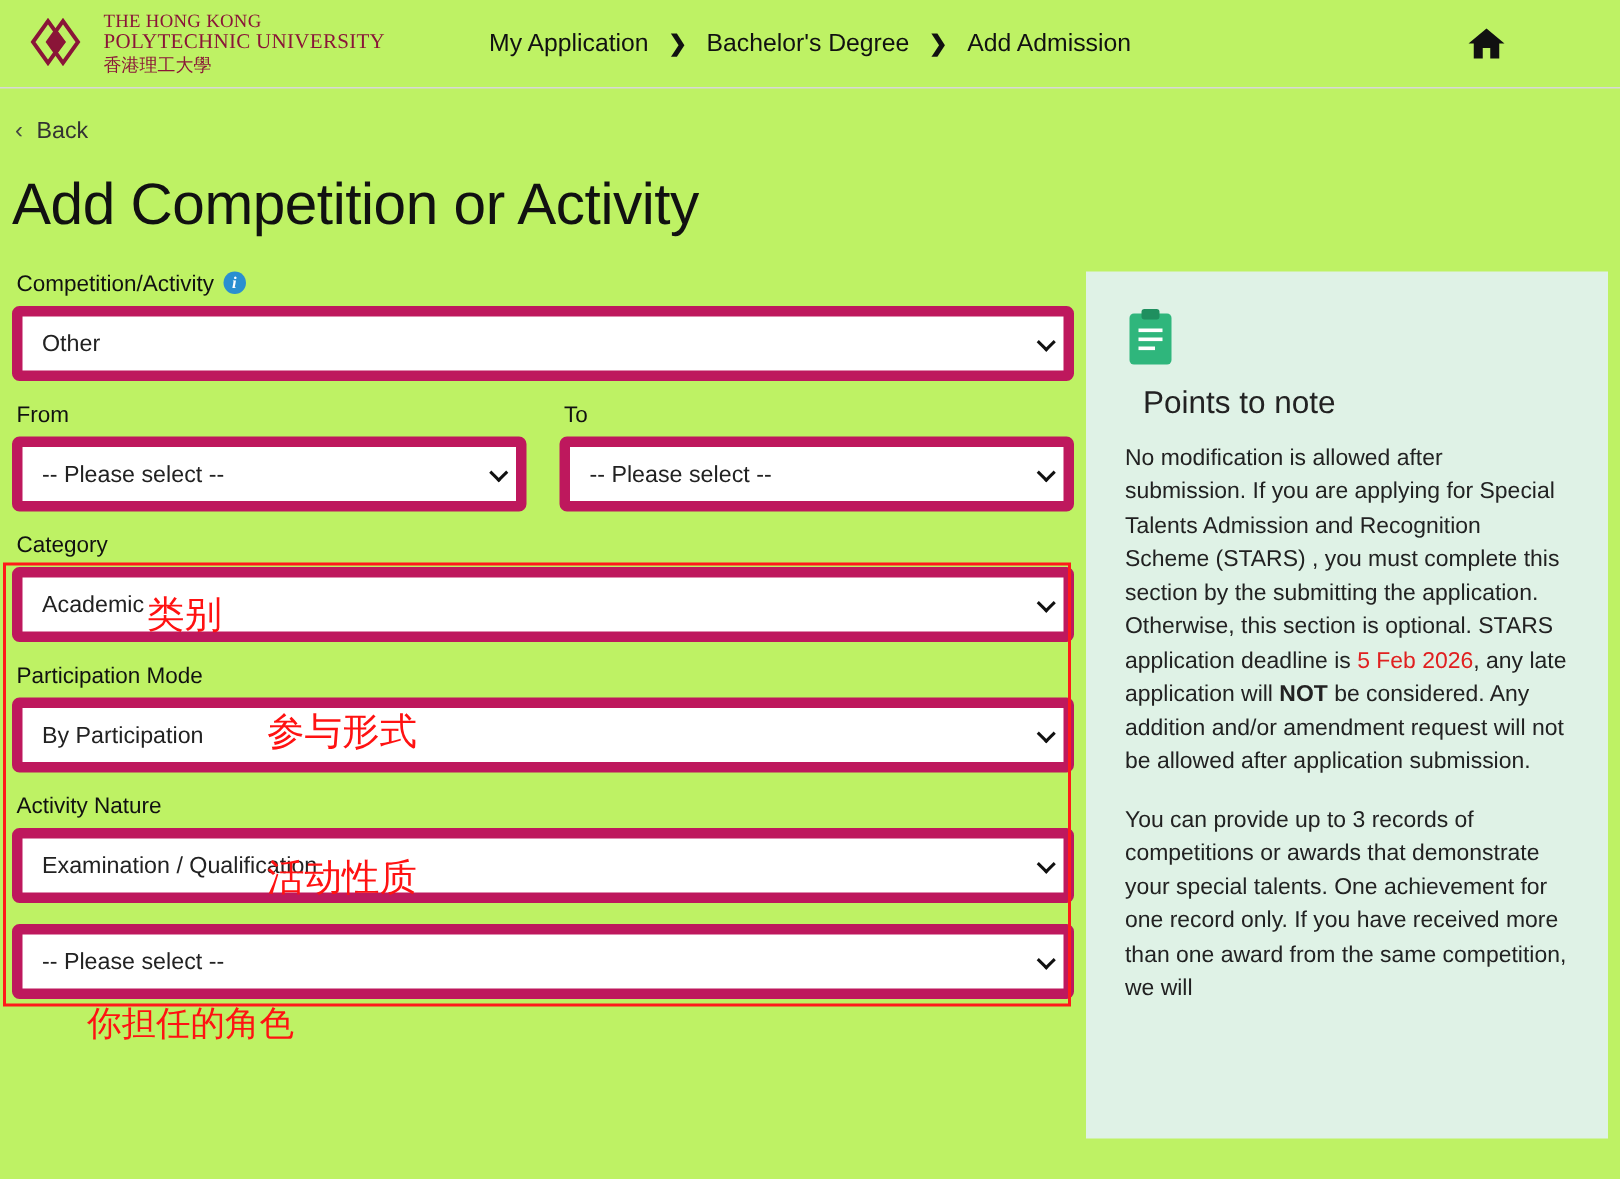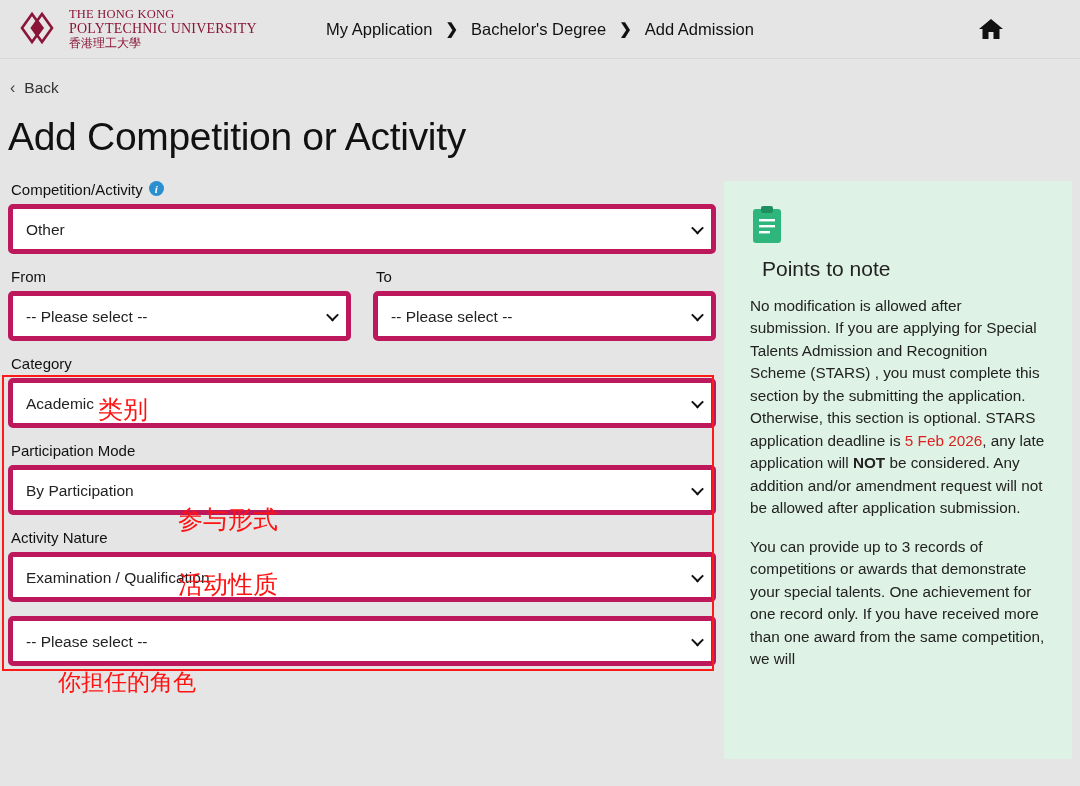--- a/index.html
+++ b/index.html
@@ -3,21 +3,21 @@
 <meta charset="utf-8">
 <style>
   * { box-sizing: border-box; }
   html, body {
     margin: 0; padding: 0;
     width: 1080px; height: 786px;
     background: #ffffff;
     font-family: "Liberation Sans", sans-serif;
     overflow: hidden;
   }
-  .page { position: relative; width: 1080px; height: 786px; background: #e5e5e5; }
+  .page { position: relative; width: 1080px; height: 786px; background: #bef264; }
 
   
   .header {
     height: 59px;
     border-bottom: 1px solid #d8d8d8;
     display: flex;
     align-items: center;
     padding: 0 18px;
     position: relative;
   }
@@ -93,21 +93,21 @@
     width: 15px; height: 15px; border-radius: 50%;
     background: #2a8fd0; color: #fff; font-size: 11px;
     display: inline-flex; align-items: center; justify-content: center;
     font-family: "Liberation Serif", serif; font-style: italic; font-weight: bold;
     cursor: pointer;
   }
   .select-wrap { position: relative; margin-bottom: 14px; }
   select.sel {
     width: 100%;
     height: 50px;
-    border: 5px solid #be185d;
+    border: 7px solid #be185d;
     border-radius: 5px;
     background: #fff;
     font-size: 15.5px;
     color: #222;
     padding: 0 34px 0 13px;
     appearance: none;
     -webkit-appearance: none;
     font-family: "Liberation Sans", sans-serif;
     cursor: pointer;
   }
@@ -275,21 +275,21 @@
 
       <div class="select-wrap">
         <select class="sel">
           <option>-- Please select --</option>
         </select>
         <span class="chev"></span>
       </div>
 
       <div class="redbox"></div>
       <div class="cn-note" style="left:98px; top:212px;">类别</div>
-      <div class="cn-note" style="left:178px; top:290px;margin-top:32px;">参与形式</div>
+      <div class="cn-note" style="left:178px; top:290px;">参与形式</div>
       <div class="cn-note" style="left:178px; top:387px;">活动性质</div>
       <div class="cn-note" style="left:58px; top:486px; font-size:23px;">你担任的角色</div>
     </div>
 
     <div class="side-col">
       <div class="side-panel">
         <div class="clipboard">
           <svg width="34" height="40" viewBox="0 0 34 40" aria-hidden="true">
             <rect x="3" y="4" width="28" height="34" rx="3" fill="#2fb67c"></rect>
             <rect x="11" y="1" width="12" height="7" rx="2" fill="#1f8f5f"></rect>

